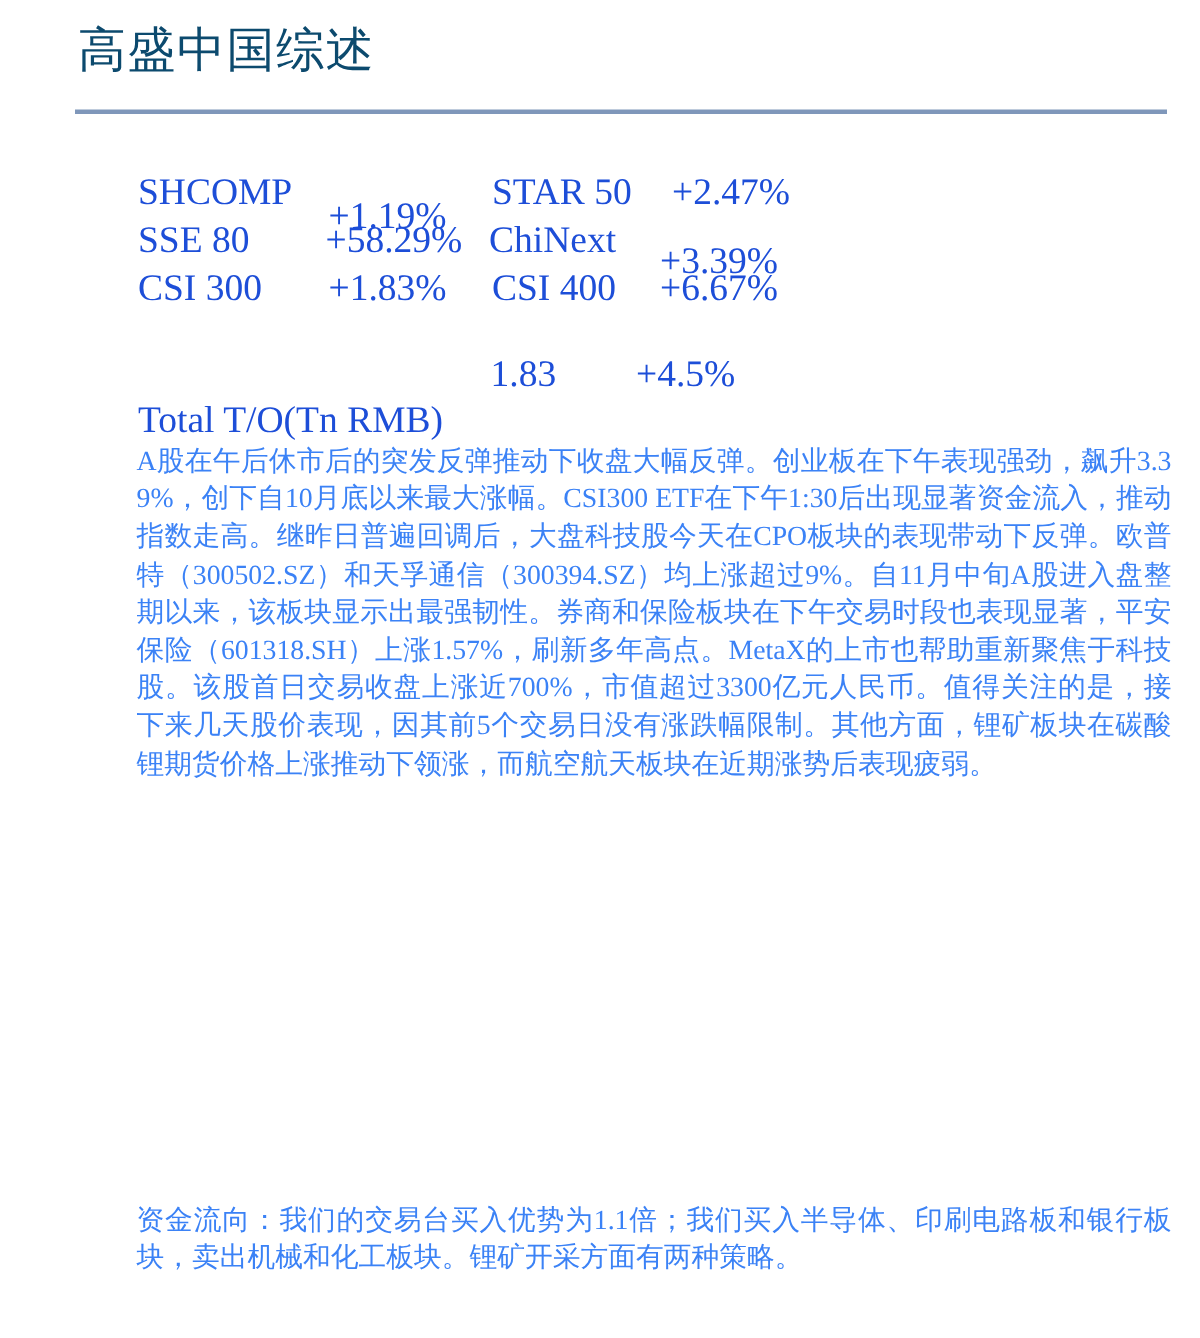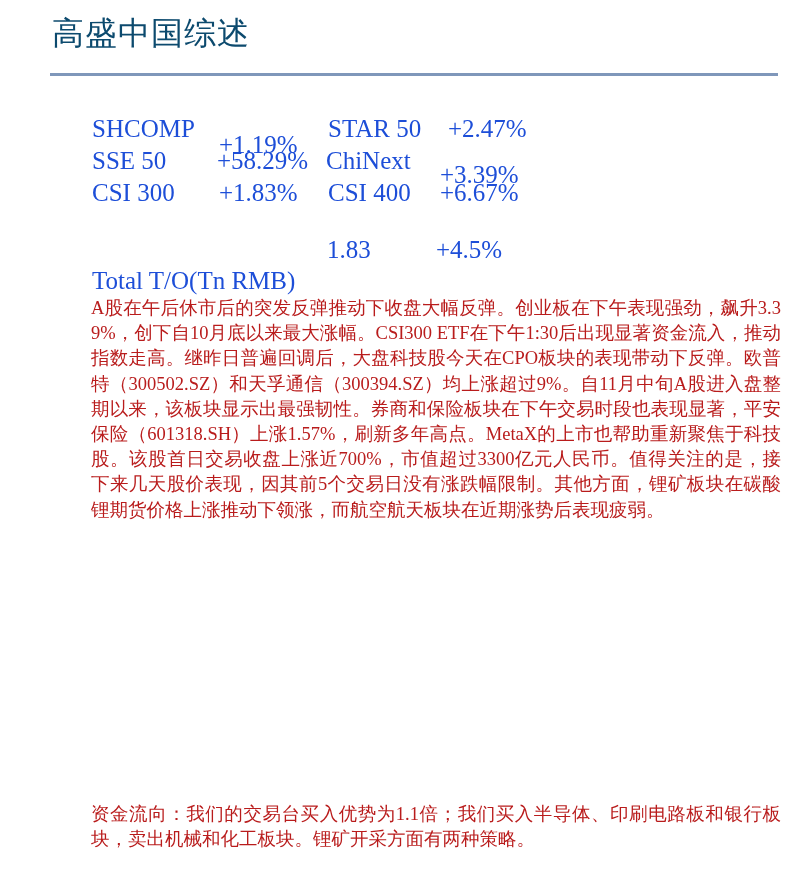--- a/index.html
+++ b/index.html
@@ -13,52 +13,52 @@
     position: absolute; left: 50px; top: 73px; width: 728px; height: 3px;
     background: #7f97ba;
   }
   .idx {
     position: absolute; font-family: "Liberation Serif", serif; font-size: 25px;
     color: #1d4ed8; white-space: nowrap;
   }
   .para {
     position: absolute; left: 91px; width: 690px;
     font-family: "Liberation Serif", "DejaVu Serif", serif; font-size: 18.5px;
-    line-height: 25.2px; color: #b91c1c; margin: 0; text-align: justify;
+    line-height: 25.2px; color: #3b82f6; margin: 0; text-align: justify;
     word-break: break-all;
   }
   .p1 { top: 296px; }
   .p2 { top: 802px; }
 </style>
 </head>
 <body>
 
 <h1 class="title">高盛中国综述</h1>
 <div class="divider"></div>
 
 <div>
   <div>
     <span class="idx" style="left:92px; top:115px;">SHCOMP</span>
     <span class="idx" style="left:219px; top:131px;text-align:right;">+1.19%</span>
     <span class="idx" style="left:328px; top:115px;">STAR 50</span>
     <span class="idx" style="left:448px; top:115px;">+2.47%</span>
   </div>
   <div>
-    <span class="idx" style="left:92px; top:147px;">SSE 50</span>
+    <span class="idx" style="left:92px; top:147px;">SSE 80</span>
     <span class="idx" style="left:217px; top:147px;">+58.29%</span>
     <span class="idx" style="left:326px; top:147px;text-align:center;">ChiNext</span>
     <span class="idx" style="left:440px; top:161px;">+3.39%</span>
   </div>
   <div>
     <span class="idx" style="left:92px; top:179px;">CSI 300</span>
     <span class="idx" style="left:219px; top:179px;">+1.83%</span>
     <span class="idx" style="left:328px; top:179px;">CSI 400</span>
     <span class="idx" style="left:440px; top:179px;">+6.67%</span>
   </div>
   <div>
     <span class="idx" style="left:92px; top:236px;margin-top:31px;">Total T/O(Tn RMB)</span>
     <span class="idx" style="left:327px; top:236px;">1.83</span>
-    <span class="idx" style="left:436px; top:236px;text-align:center;">+4.5%</span>
+    <span class="idx" style="left:424px; top:236px;text-align:center;">+4.5%</span>
   </div>
 </div>
 
 <p class="para p1">A股在午后休市后的突发反弹推动下收盘大幅反弹。创业板在下午表现强劲，飙升3.39%，创下自10月底以来最大涨幅。CSI300 ETF在下午1:30后出现显著资金流入，推动指数走高。继昨日普遍回调后，大盘科技股今天在CPO板块的表现带动下反弹。欧普特（300502.SZ）和天孚通信（300394.SZ）均上涨超过9%。自11月中旬A股进入盘整期以来，该板块显示出最强韧性。券商和保险板块在下午交易时段也表现显著，平安保险（601318.SH）上涨1.57%，刷新多年高点。MetaX的上市也帮助重新聚焦于科技股。该股首日交易收盘上涨近700%，市值超过3300亿元人民币。值得关注的是，接下来几天股价表现，因其前5个交易日没有涨跌幅限制。其他方面，锂矿板块在碳酸锂期货价格上涨推动下领涨，而航空航天板块在近期涨势后表现疲弱。</p>
 <p class="para p2">资金流向：我们的交易台买入优势为1.1倍；我们买入半导体、印刷电路板和银行板块，卖出机械和化工板块。锂矿开采方面有两种策略。</p>
 
 </body></html>

